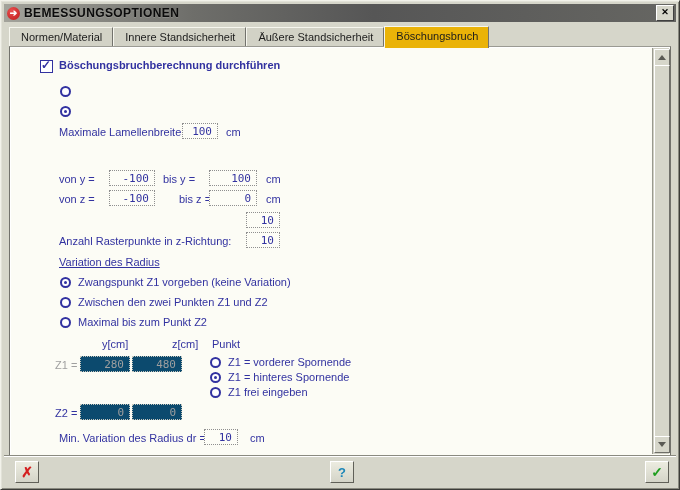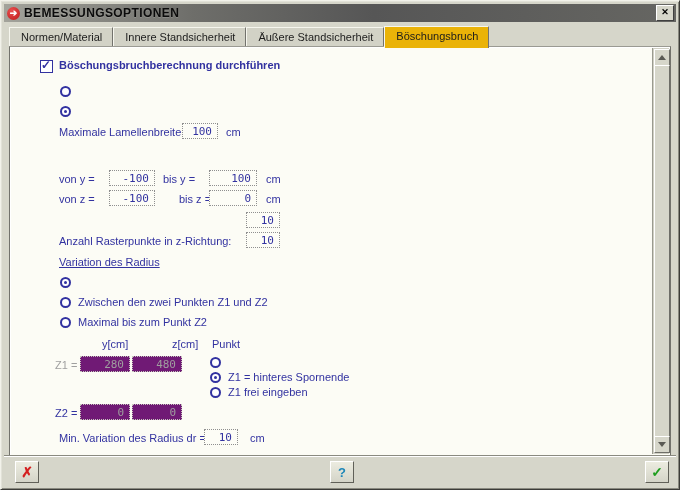--- a/index.html
+++ b/index.html
@@ -79,21 +79,21 @@
     content:""; position:absolute; left:2px; top:2px; width:3px; height:3px;
     border-radius:50%; background:#3232a0;
   }
   
   .din{
     position:absolute; box-sizing:border-box; height:16px;
     border:1px dotted #8f8f8f; background:#fdfdf6;
     font-family:"DejaVu Sans Mono", monospace; font-size:11px; color:#3232a0;
     text-align:right; padding:0 5px 0 2px; outline:none;
   }
-  .din:disabled{ color:#9f9f9f; border-color:#c6c6bc; background:#701a75;}
+  .din:disabled{ color:#9f9f9f; border-color:#c6c6bc; background:#0c4a6e;}
   
   .scrollbar{
     position:absolute; top:1px; right:1px; bottom:1px; width:17px;
     background:#d0d0c4; border-left:1px solid #9a9a90; box-sizing:border-box;
   }
   .sb-btn{
     position:absolute; left:1px; width:14px; height:15px; background:#d6d6ca;
     border-top:1px solid #fff; border-left:1px solid #fff;
     border-right:1px solid #6e6e68; border-bottom:1px solid #6e6e68;
   }
@@ -178,34 +178,36 @@
     <div class="lbl" style="left:256px; top:146px;">cm</div>
 
     <input class="din" style="left: 236px; top: 165px; width: 34px;" value="10">
 
     <div class="lbl" style="left:49px; top:188px;">Anzahl Rasterpunkte in z-Richtung:</div>
     <input class="din" style="left: 236px; top: 185px; width: 34px;" value="10">
 
     <div class="lbl heading" style="left:49px; top:209px;">Variation des Radius</div>
 
     <div class="radio on" style="left:50px; top:230px;"></div>
+    <div class="lbl" style="left:68px; top:229px;">Zwangspunkt Z1 vorgeben (keine Variation)</div>
     <div class="radio" style="left:50px; top:250px;"></div>
     <div class="lbl" style="left:68px; top:249px;">Zwischen den zwei Punkten Z1 und Z2</div>
     <div class="radio" style="left:50px; top:270px;"></div>
     <div class="lbl" style="left:68px; top:269px;">Maximal bis zum Punkt Z2</div>
 
     <div class="lbl" style="left:92px; top:291px;">y[cm]</div>
     <div class="lbl" style="left:142px; top:291px;margin-left:20px;">z[cm]</div>
     <div class="lbl" style="left:202px; top:291px;">Punkt</div>
 
     <div class="lbl graylbl" style="left:45px; top:312px;">Z1 =</div>
     <input class="din" style="left: 70px; top: 309px; width: 50px;" disabled="" value="280">
     <input class="din" style="left: 122px; top: 309px; width: 50px;" disabled="" value="480">
 
     <div class="radio" style="left:200px; top:310px;"></div>
+    <div class="lbl" style="left:218px; top:309px;">Z1 = vorderer Spornende</div>
     <div class="radio on" style="left:200px; top:325px;"></div>
     <div class="lbl" style="left:218px; top:324px;">Z1 = hinteres Spornende</div>
     <div class="radio" style="left:200px; top:340px;"></div>
     <div class="lbl" style="left:218px; top:339px;">Z1 frei eingeben</div>
 
     <div class="lbl" style="left:45px; top:360px;">Z2 =</div>
     <input class="din" style="left: 70px; top: 357px; width: 50px;" disabled="" value="0">
     <input class="din" style="left: 122px; top: 357px; width: 50px;" disabled="" value="0">
 
     <div class="lbl" style="left:49px; top:385px;">Min. Variation des Radius dr =</div>

